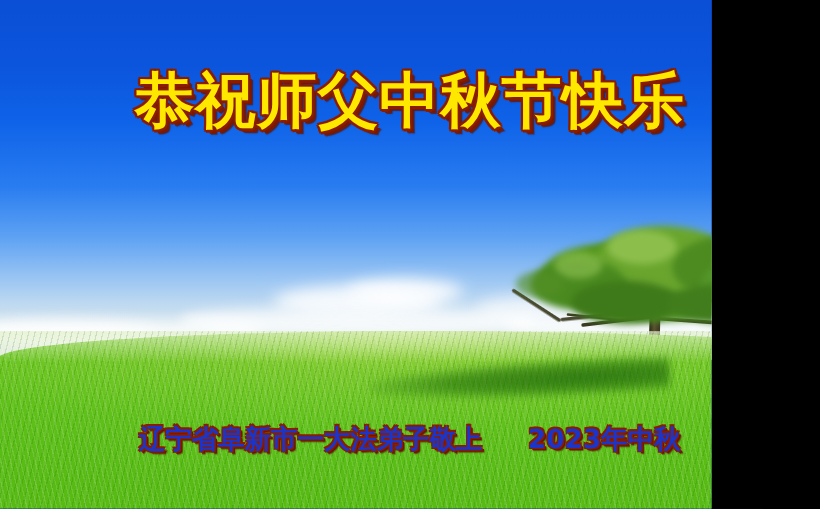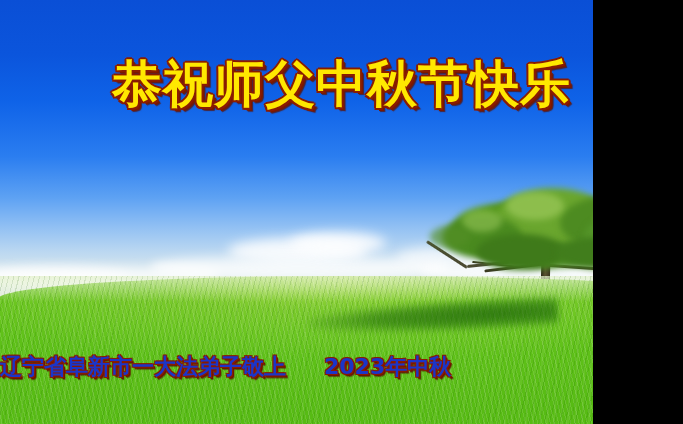--- a/index.html
+++ b/index.html
@@ -140,21 +140,21 @@
       0 -2px 0 #8a1c02, 0 2px 0 #8a1c02,
        3px 3px 0 #7a1801,
        4px 4px 1px rgba(90,16,0,.75);
   }
 
   .footer {
     position: absolute;
     left: 0;
     top: 352px;
     width: 683px;
-    text-align: left;
+    text-align: center;
     font-size: 22px;
     line-height: 30px;
     font-weight: bold;
     color: #1b35c8;
     white-space: nowrap;
     text-shadow:
       -1px -1px 0 #8a1c02,
        1px -1px 0 #8a1c02,
       -1px  1px 0 #8a1c02,
        1px  1px 0 #8a1c02,

